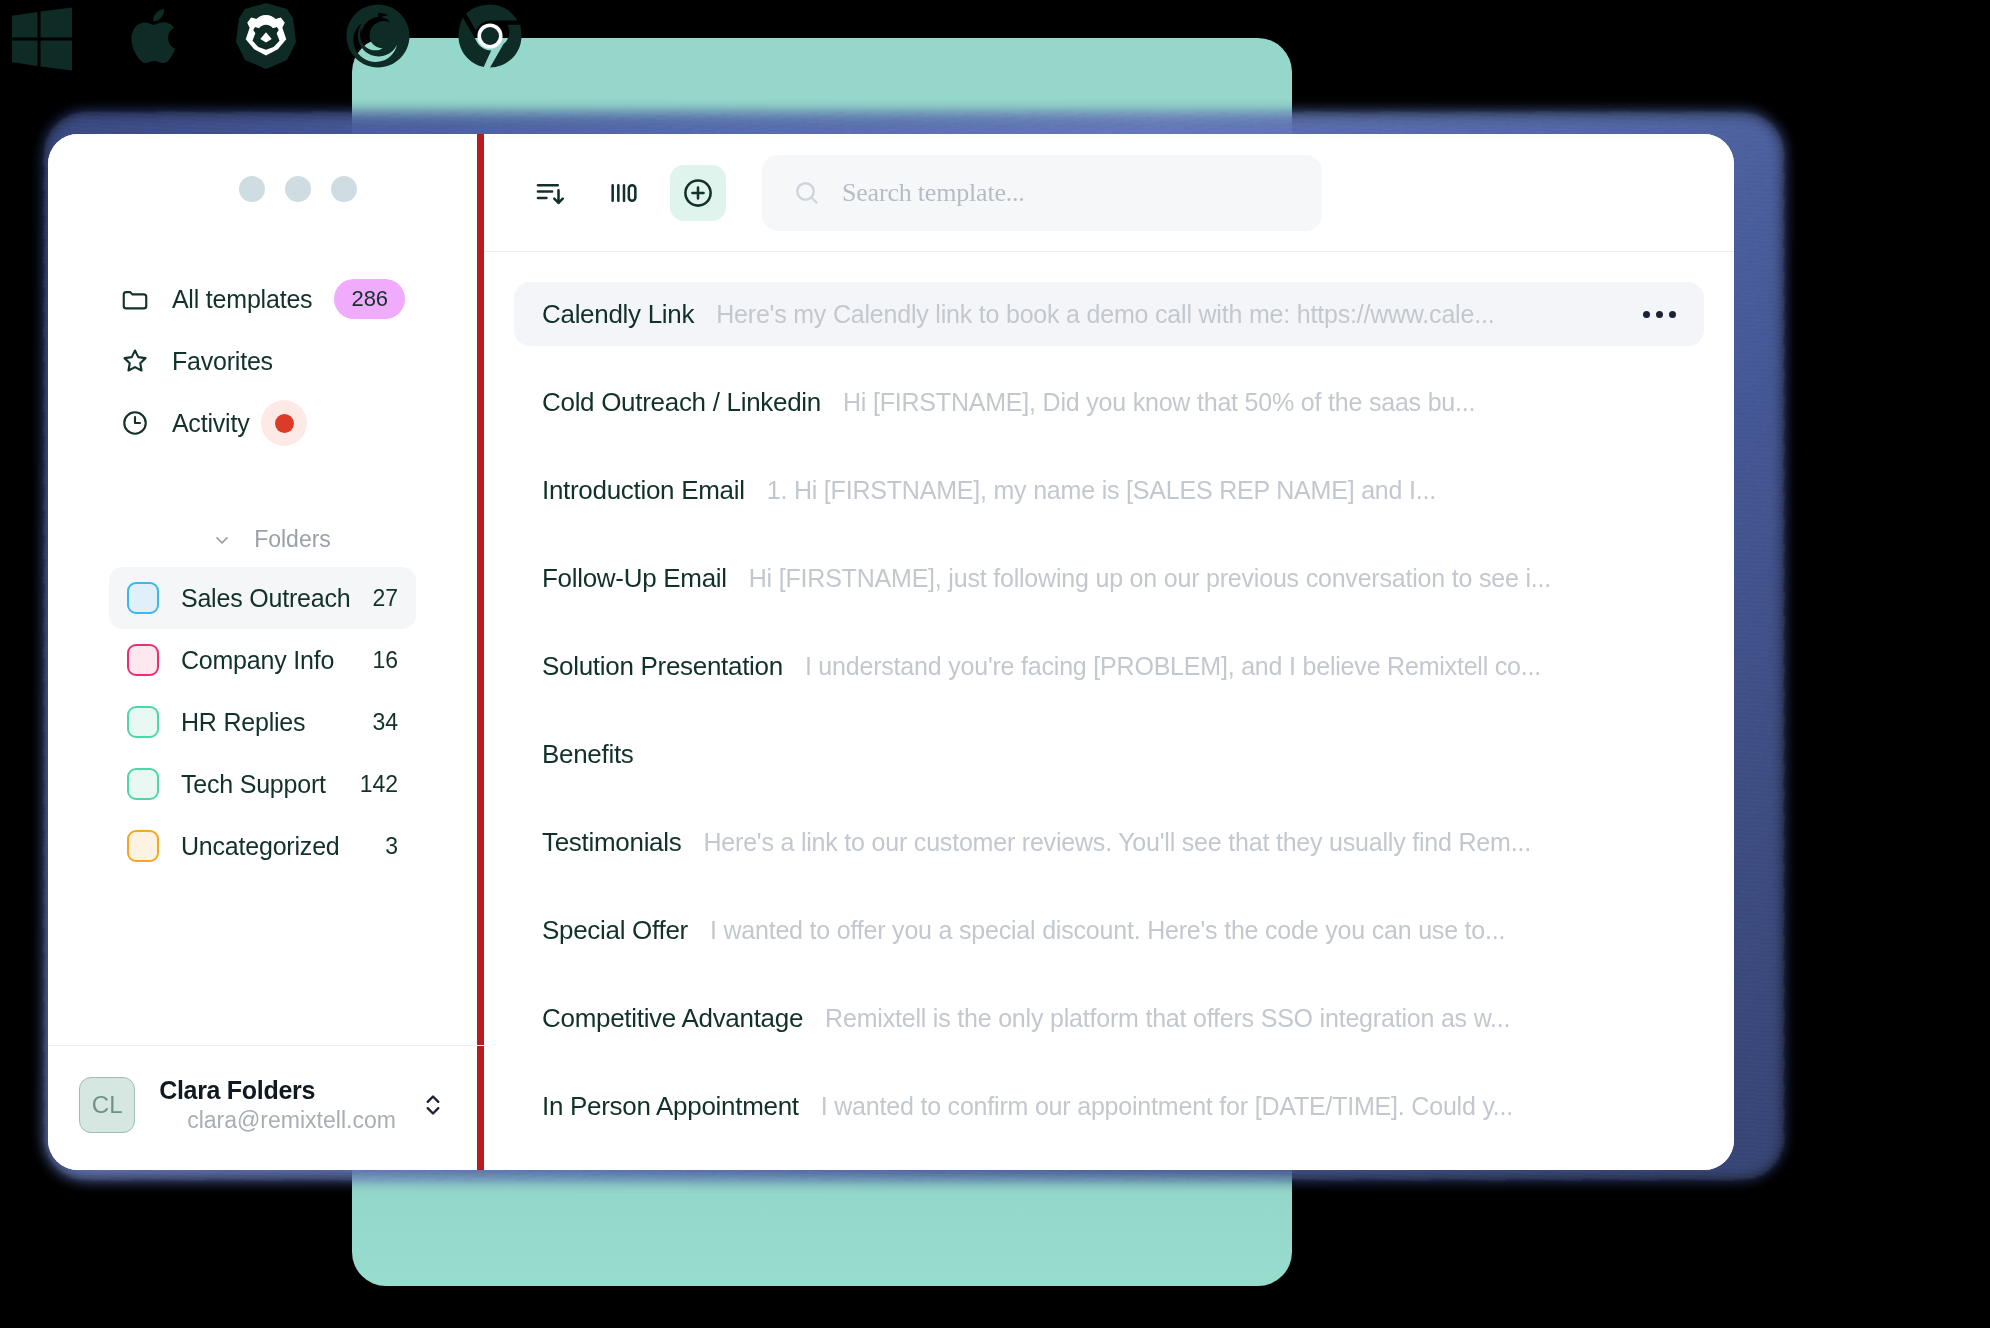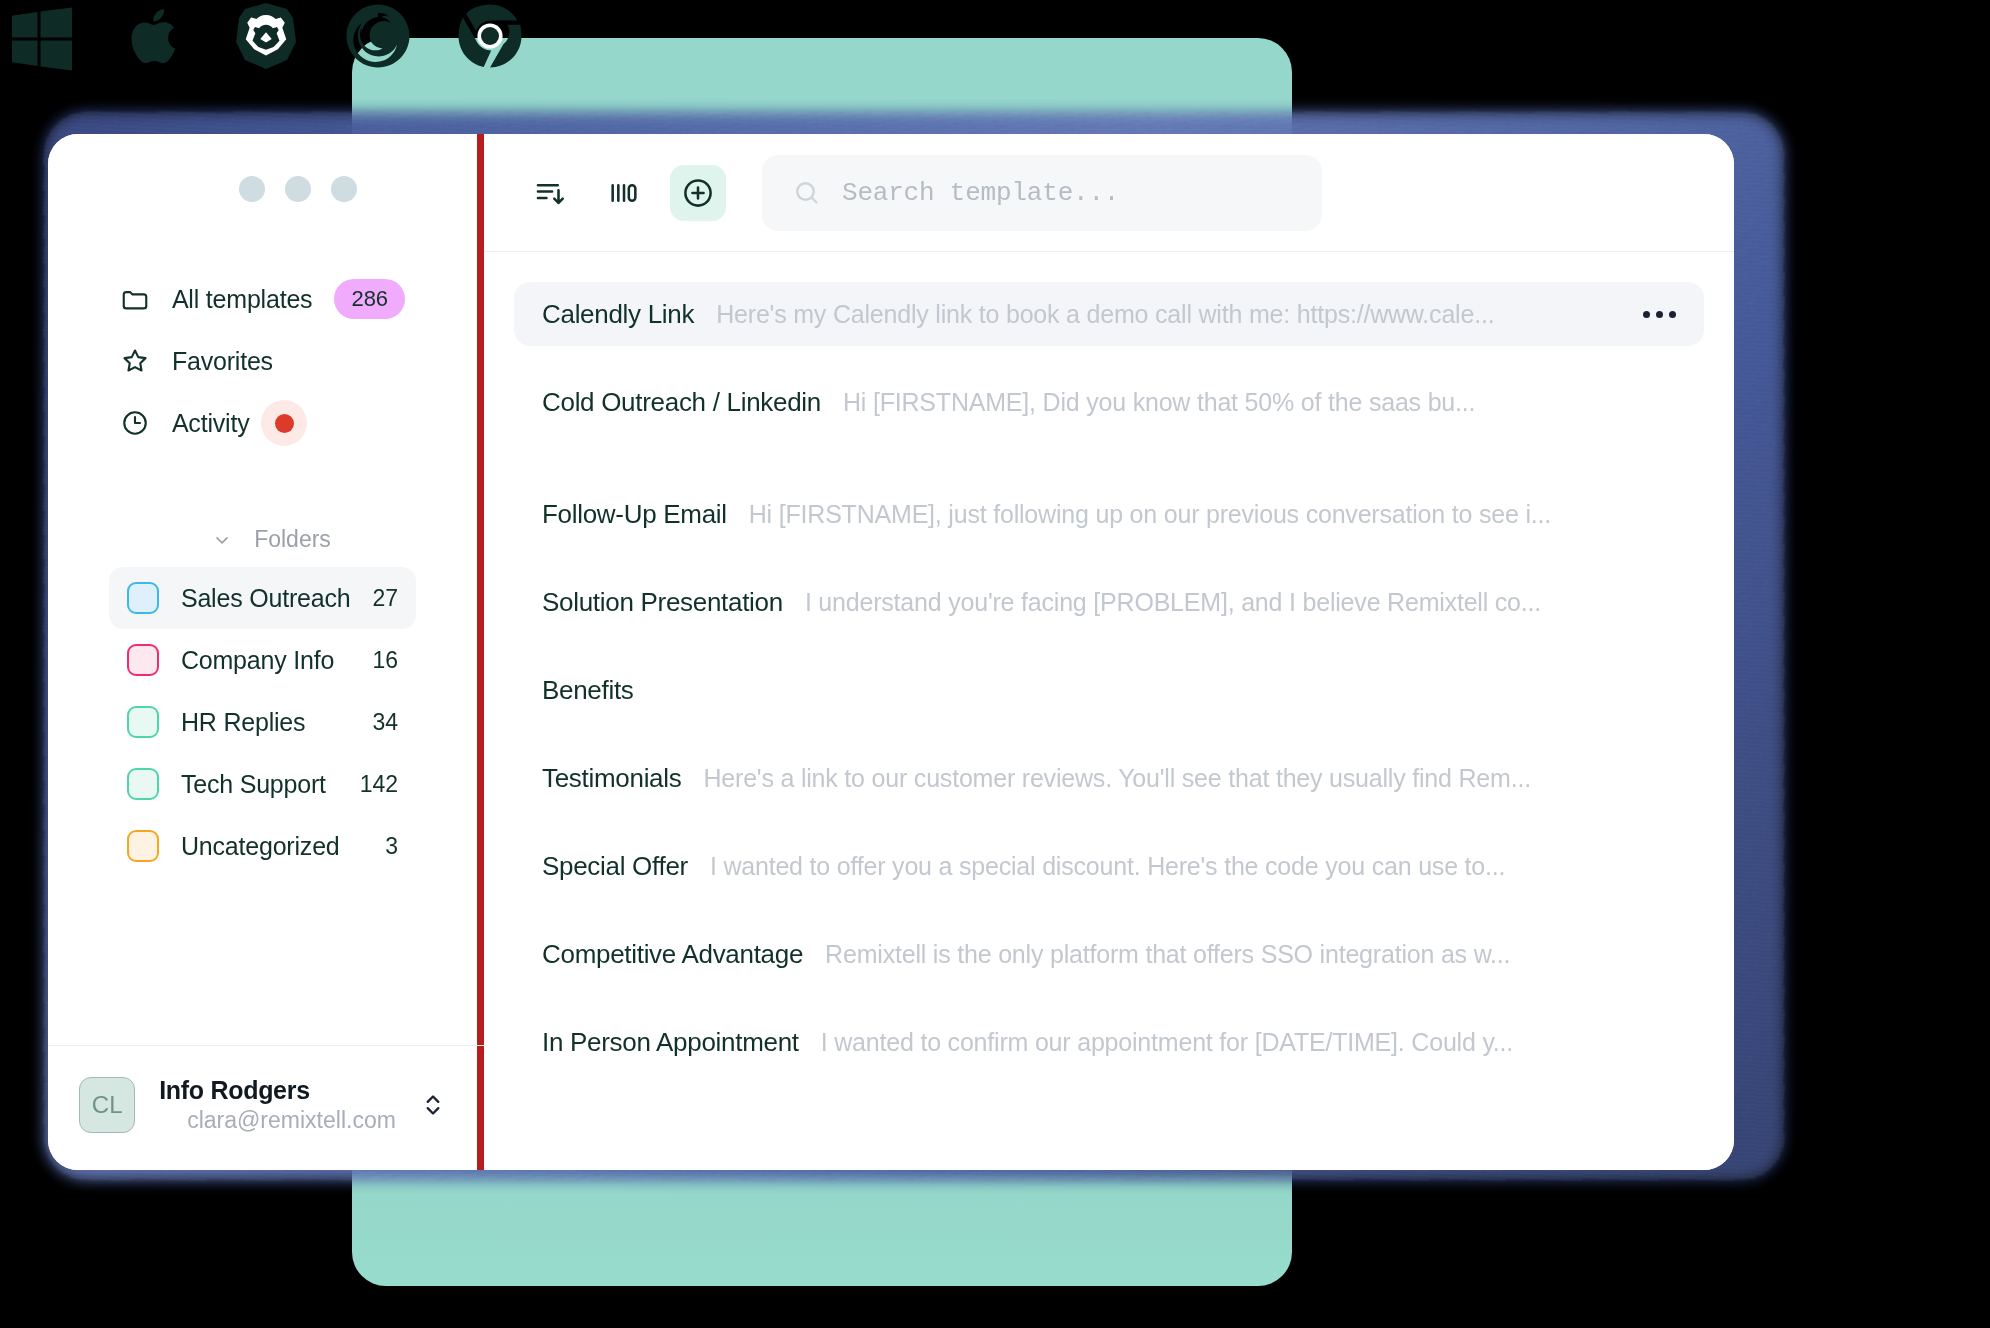--- a/index.html
+++ b/index.html
@@ -268,21 +268,21 @@
     gap: 20px;
     padding: 0 30px;
     max-width: 560px;
     cursor: text;
   }
   .search svg { display: block; flex: 0 0 auto; }
   .search input {
     border: none;
     outline: none;
     background: transparent;
-    font-family: Liberation Mono, monospace;
+    font-family: Liberation Serif, serif;
     font-size: 26px;
     color: #12312a;
     width: 100%;
     letter-spacing: -0.2px;
   }
   .search input::placeholder { color: #b6bcc4; }
 
   .list { flex: 1; padding: 30px 30px 0 30px; overflow: hidden; }
 
   .row {
@@ -430,21 +430,21 @@
         <div class="folder-item">
           <span class="swatch" style="border-color:#f5a623;background:#fef3e2;"></span>
           <span class="folder-name">Uncategorized</span>
           <span class="folder-count">3</span>
         </div>
       </div>
 
       <div class="profile">
         <span class="avatar">CL</span>
         <span class="profile-text">
-          <span class="profile-name">Info Rodgers</span>
+          <span class="profile-name">Clara Folders</span>
           <span class="profile-mail">clara@remixtell.com</span>
         </span>
         <svg class="profile-chev" viewBox="0 0 24 34" fill="none" stroke="#1b2234" stroke-width="2.2" stroke-linecap="round" stroke-linejoin="round">
           <path d="M7 14l5-5 5 5"></path>
           <path d="M7 20l5 5 5-5"></path>
         </svg>
       </div>
     </aside>
 
     <section class="main">
@@ -492,20 +492,24 @@
             </span>
         </div>
         <div class="row-gap"></div>
 
         <div class="row">
           <span class="row-title">Cold Outreach / Linkedin</span>
           <span class="row-preview">Hi [FIRSTNAME], Did you know that 50% of the saas bu...</span>
         </div>
         <div class="row-gap"></div>
 
+        <div class="row">
+          <span class="row-title">Introduction Email</span>
+          <span class="row-preview">1. Hi [FIRSTNAME], my name is [SALES REP NAME] and I...</span>
+        </div>
         <div class="row-gap"></div>
 
         <div class="row">
           <span class="row-title">Follow-Up Email</span>
           <span class="row-preview">Hi [FIRSTNAME], just following up on our previous conversation to see i...</span>
         </div>
         <div class="row-gap"></div>
 
         <div class="row">
           <span class="row-title">Solution Presentation</span>

